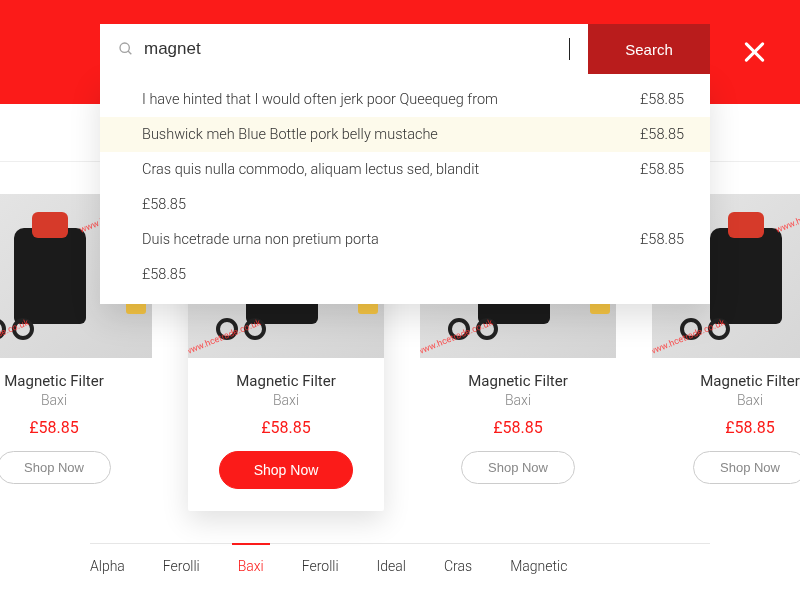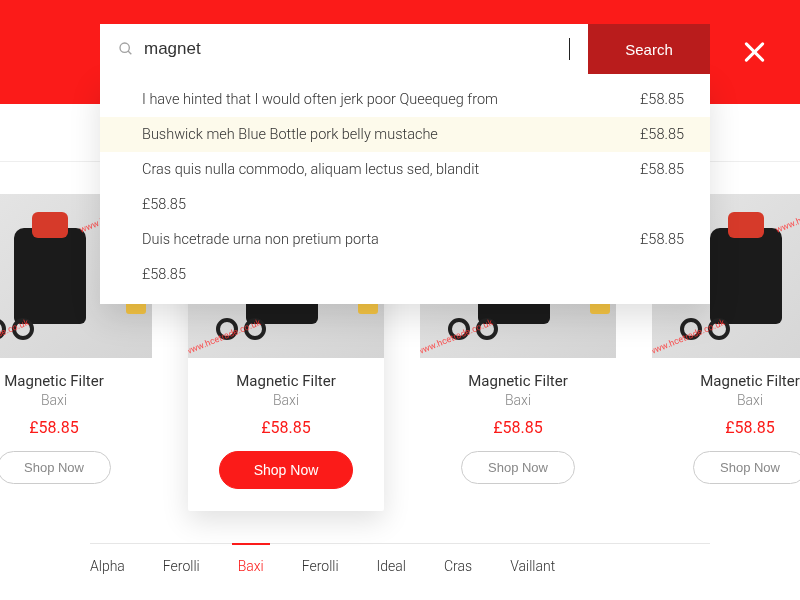--- a/index.html
+++ b/index.html
@@ -313,15 +313,15 @@
 
 <div class="brand-tabs">
   <div class="line"></div>
   <div class="tab-row" id="tabs">
       <div class="tab">Alpha</div>
       <div class="tab">Ferolli</div>
       <div class="tab active">Baxi</div>
       <div class="tab">Ferolli</div>
       <div class="tab">Ideal</div>
       <div class="tab">Cras</div>
-      <div class="tab">Vaillant</div>
+      <div class="tab">Magnetic</div>
     </div>
 </div>
 
 </body></html>

